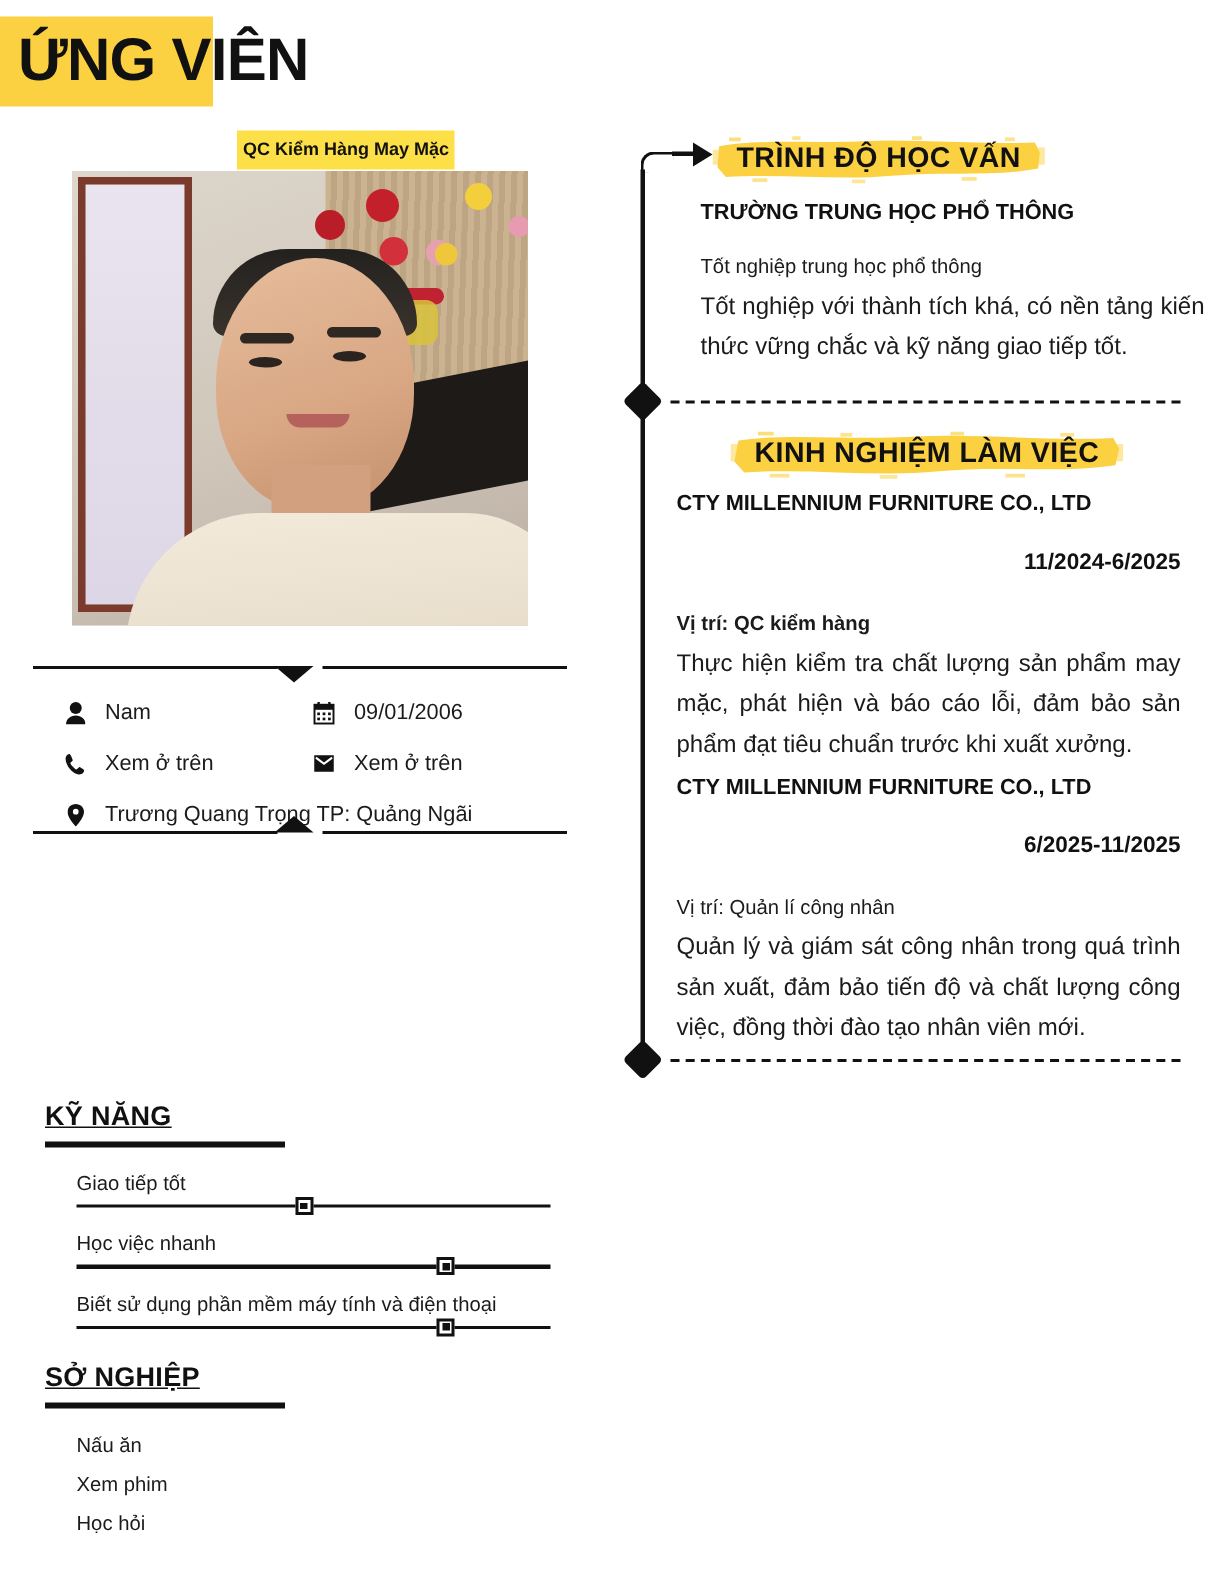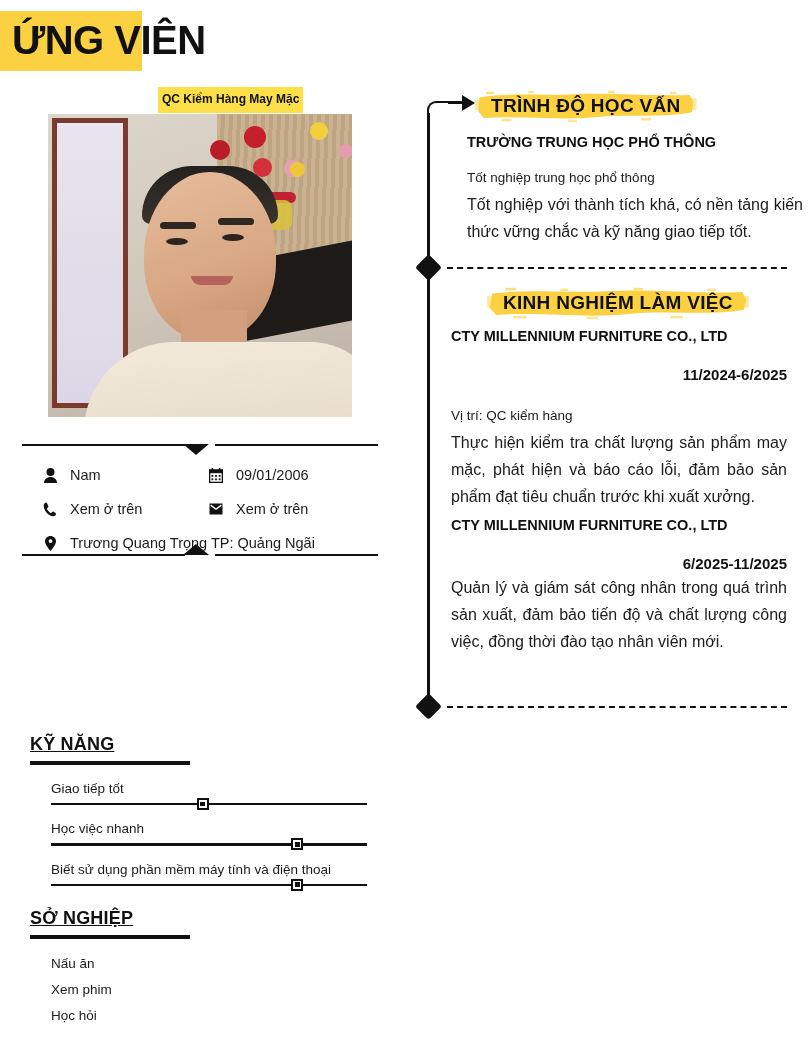--- a/index.html
+++ b/index.html
@@ -579,22 +579,23 @@
           <rect x="196" y="11" width="4" height="14" fill="#fbd142" opacity=".5"></rect>
         </svg>
       </div>
       <span class="txt">KINH NGHIỆM LÀM VIỆC</span>
     </div>
   </div>
 
   <div style="position:absolute;left:2px;top:326px;width:336px;">
     <div class="r-org">CTY MILLENNIUM FURNITURE CO., LTD</div>
     <div class="r-date" style="margin-top:19px;">11/2024-6/2025</div>
-    <div class="r-line" style="margin-top:17px;">Vị trí: QC kiểm hàng</div>
+    <div class="r-line" style="margin-top:17px;font-weight:bold;">Vị trí: QC kiểm hàng</div>
     <p class="r-para">Thực hiện kiểm tra chất lượng sản phẩm may mặc, phát hiện và báo cáo lỗi, đảm bảo sản phẩm đạt tiêu chuẩn trước khi xuất xưởng.</p>
   </div>
 
   <div style="position:absolute;left:2px;top:515px;width:336px;">
     <div class="r-org">CTY MILLENNIUM FURNITURE CO., LTD</div>
     <div class="r-date" style="margin-top:19px;">6/2025-11/2025</div>
+    <div class="r-line" style="margin-top:17px;">Vị trí: Quản lí công nhân</div>
     <p class="r-para">Quản lý và giám sát công nhân trong quá trình sản xuất, đảm bảo tiến độ và chất lượng công việc, đồng thời đào tạo nhân viên mới.</p>
   </div>
 </div>
 
 </body></html>

